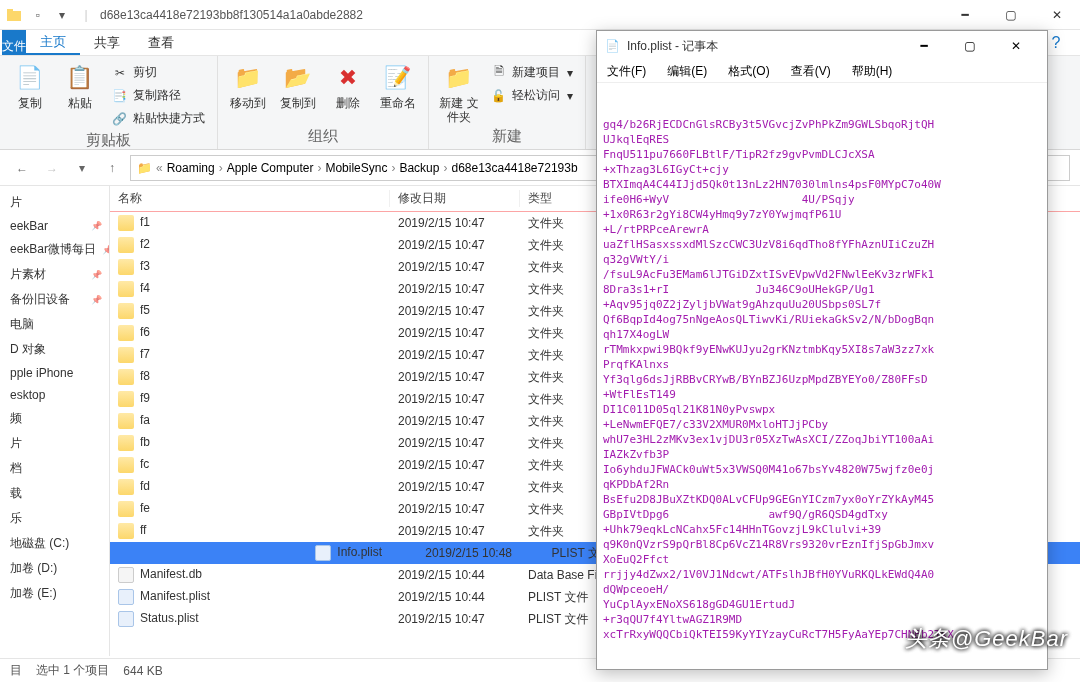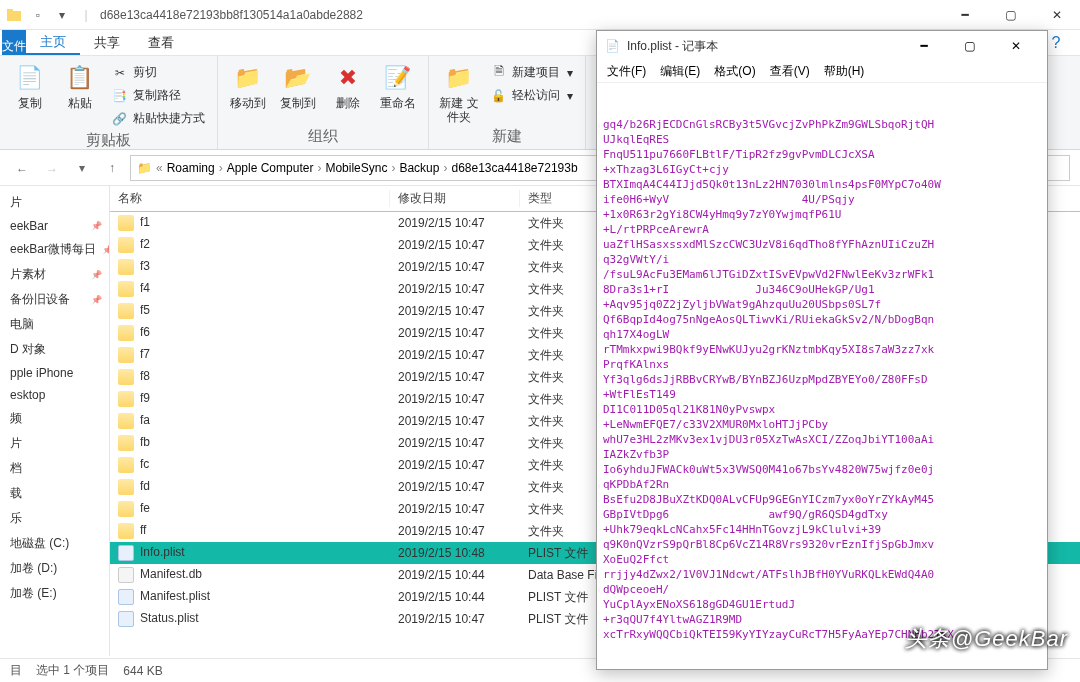--- a/index.html
+++ b/index.html
@@ -45,38 +45,38 @@
 .navitem.pinned::after { content:"📌"; font-size:9px; margin-left:auto; opacity:.6;}
 
 .listpane { flex: 1; position: relative; }
 .listhdr { display: flex; height: 26px; border-bottom: 1px solid #fca5a5; align-items: center; font-size: 12px; color: #444; }
 .listhdr > div { padding: 0 8px; border-right: 1px solid #f0f0f0; }
 .col-name { width: 280px; }
 .col-date { width: 130px; }
 .col-type { width: 100px; }
 .filerow { display: flex; height: 22px; align-items: center; font-size: 12px; color: #333; }
 .filerow > div { padding: 0 8px; overflow: hidden; white-space: nowrap; }
-.filerow.selected { background: #14b8a6; }
+.filerow.selected { background: #3b82f6; text-align: right; }
 .fileicon { width: 16px; height: 16px; display:inline-block; margin-right: 6px; vertical-align: middle;}
 .fileicon.folder { background: linear-gradient(#ffe9a6,#fcd76b); border-radius:2px; position:relative; }
 .fileicon.folder::before { content:""; position:absolute; top:-3px; left:1px; width:7px; height:3px; background:#fcd76b; border-radius:1px 1px 0 0;}
 .fileicon.plist { background:#e8f0fb; border:1px solid #a9c5e8; border-radius:2px;}
 .fileicon.db { background:#f5f5f5; border:1px solid #ccc; border-radius:2px;}
 
 
 .statusbar { height: 24px; border-top: 1px solid #e5e5e5; display: flex; align-items: center; padding: 0 10px; font-size: 12px; color: #555; gap: 14px; position:absolute; bottom:0; left:0; right:0; background:#fff;}
 
 
 .notepad { position: absolute; top: 30px; left: 596px; width: 452px; height: 640px; background: #fff; border: 1px solid #9a9a9a; box-shadow: 0 4px 16px rgba(0,0,0,.25); display: flex; flex-direction: column; }
 .np-title { height: 30px; display: flex; align-items: center; padding: 0 8px; background: #fff; }
 .np-title .np-ico { width:16px; height:16px; margin-right:6px; display:flex; align-items:center; justify-content:center;}
 .np-title .t { font-size: 12px; color: #333; }
 .np-title .ctrls { margin-left: auto; display: flex; gap: 0; }
 .np-title .ctrls > div { width: 46px; height: 30px; display: flex; align-items: center; justify-content: center; }
-.np-menu { height: 22px; display: flex; align-items: center; padding: 0 4px; gap: 2px; border-bottom: 1px solid #eee; font-size: 12px; }
+.np-menu { height: 22px; display: flex; align-items: center; padding: 0 4px; gap: 9px; border-bottom: 1px solid #eee; font-size: 12px; }
 .np-menu > div { padding: 2px 6px; }
 .np-body { flex: 1; padding: 2px 6px; font-family: "Consolas", monospace; font-size: 11px; line-height: 15px; white-space: pre-wrap; word-break: break-all; overflow: hidden; color: #a21caf; margin-top: 32px; }
 
 
 .watermark { position:absolute; right:12px; bottom:28px; font-size:22px; color:#fff; text-shadow:0 0 4px #000,0 0 4px #000; font-style:italic; font-weight:500; letter-spacing:1px;}
 
 svg { display:block; }
 </style>
 </head>
 <body>

